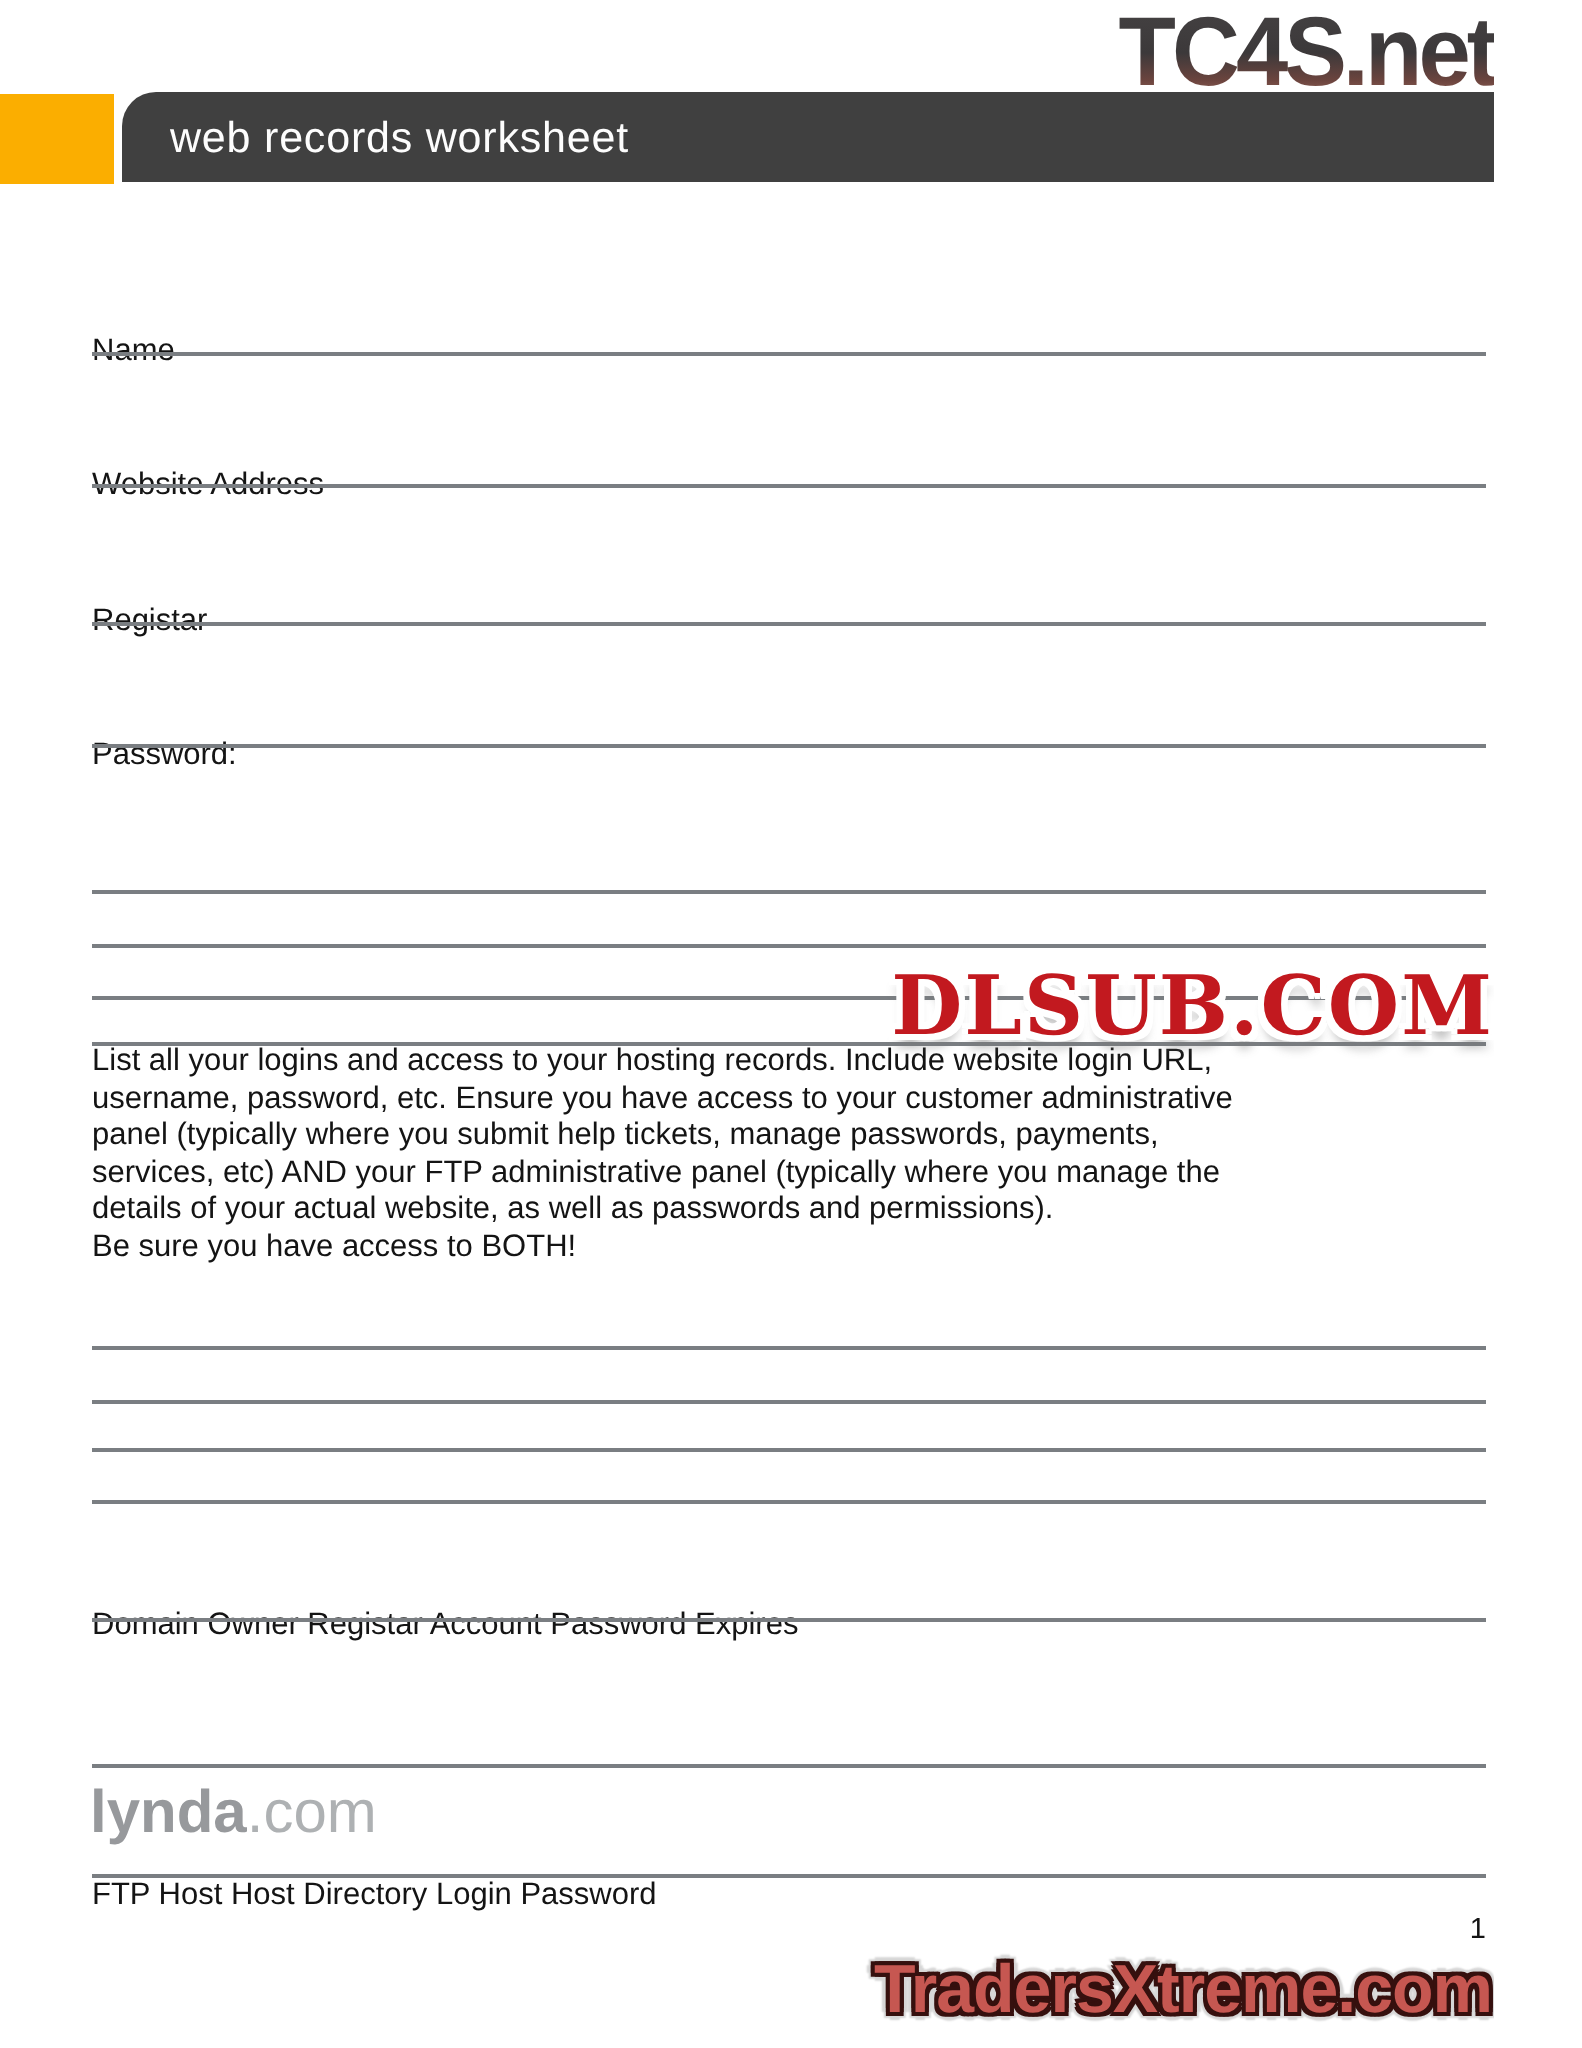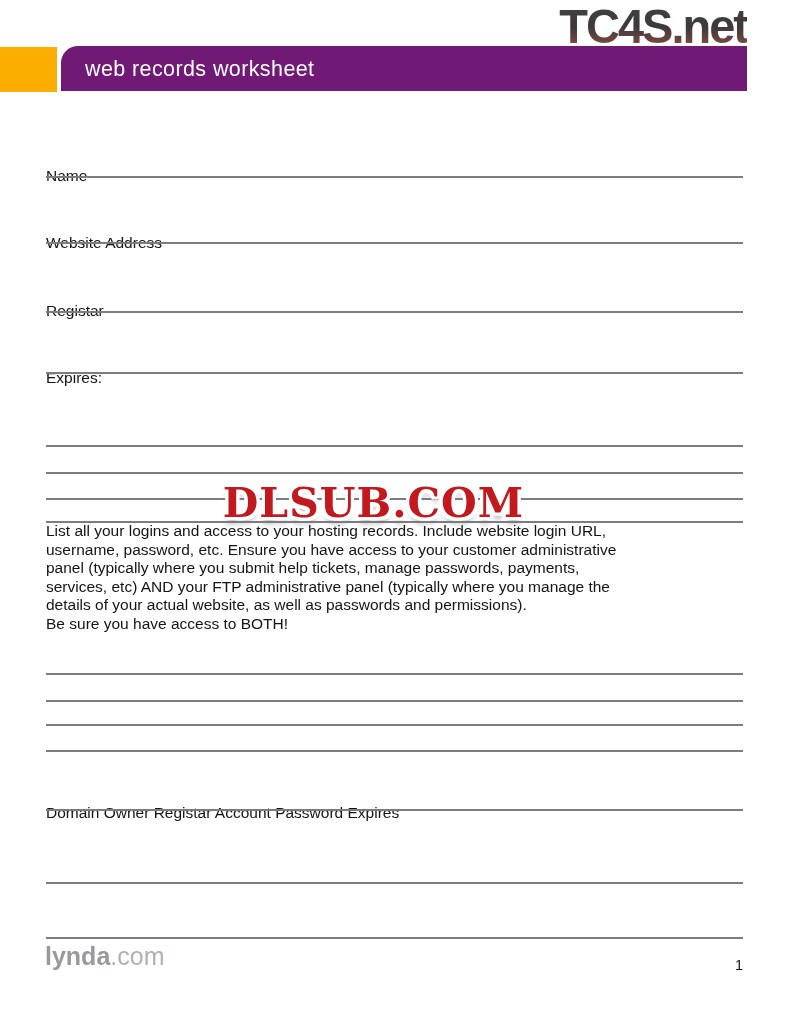--- a/index.html
+++ b/index.html
@@ -36,21 +36,21 @@
     position: absolute;
     left: 0; top: 47px;
     width: 57px; height: 45px;
     background: #FBAE00;
     z-index: 2;
   }
   .header-black {
     position: absolute;
     left: 61px; top: 46px;
     width: 730px; height: 45px;
-    background: #701a75;
+    background: #404040;
     border-top-left-radius: 17px;
     z-index: 3;
   }
   .page-title {
     position: absolute;
     left: 24px; top: 11px;
     color: #fdfdfd;
     font-size: 21.5px;
     font-weight: 400;
     letter-spacing: 0.4px;
@@ -81,40 +81,40 @@
     width: 697px;
     height: 2px;
     background: #7A7E82;
   }
 
   
   .wm-center {
     position: absolute;
     left: 0; right: 0;
     top: 483px;
-    text-align: center;
+    text-align: right;
     font-family: "DejaVu Serif", serif;
     font-weight: 700;
     font-size: 41px;
     letter-spacing: 1px;
     line-height: 1;
     color: #C2191F;
     z-index: 5;
     text-shadow:
       -3px -3px 0 #ffffff, 3px -3px 0 #ffffff, -3px 3px 0 #ffffff, 3px 3px 0 #ffffff,
       -3px 0 0 #ffffff, 3px 0 0 #ffffff, 0 -3px 0 #ffffff, 0 3px 0 #ffffff,
       -1px -1px 0 #ffffff, 1px 1px 0 #ffffff,
       0 7px 5px rgba(120,120,120,0.45);
   }
 
   
   .lynda {
     position: absolute;
-    left: 45px; top: 944px;
-    font-size: 25px;
+    left: 45px; top: 892px;
+    font-size: 30px;
     line-height: 1;
   }
   .lynda-bold   { font-weight: 700; color: #97999C; }
   .lynda-light  { font-weight: 400; color: #AEB1B3; }
   .page-num {
     position: absolute;
     left: 46px; top: 957px;
     width: 697px;
     text-align: right;
     font-size: 14.5px;
@@ -152,21 +152,21 @@
 
   <div class="label" style="top:129px">Name</div>
   <div class="rule" style="top:176px"></div>
 
   <div class="label" style="top:196px">Website Address</div>
   <div class="rule" style="top:242px"></div>
 
   <div class="label" style="top:264px">Registar</div>
   <div class="rule" style="top:311px"></div>
 
-  <div class="label" style="top:331px">Expires:</div>
+  <div class="label" style="top:331px">Password:</div>
   <div class="rule" style="top:372px"></div>
 
 
   <div class="rule" style="top:445px"></div>
   <div class="rule" style="top:472px"></div>
   <div class="rule" style="top:498px"></div>
   <div class="rule" style="top:521px"></div>
 
   <div class="wm-center">DLSUB.COM</div>
 
@@ -180,21 +180,23 @@
   <div class="rule" style="top:673px"></div>
   <div class="rule" style="top:700px"></div>
   <div class="rule" style="top:724px"></div>
   <div class="rule" style="top:750px"></div>
 
   <div class="label" style="top:766px">Domain Owner Registar Account Password Expires</div>
   <div class="rule" style="top:809px"></div>
 
   <div class="rule" style="top:882px"></div>
 
+  <div class="label" style="top:901px">FTP Host Host Directory Login Password</div>
   <div class="rule" style="top:937px"></div>
 
   <div class="lynda">
     <span class="lynda-bold">lynda</span><span class="lynda-light">.com</span>
   </div>
   <div class="page-num">1</div>
 
+  <div class="wm-bottom">TradersXtreme.com</div>
 
 </div>
 
 </body></html>

